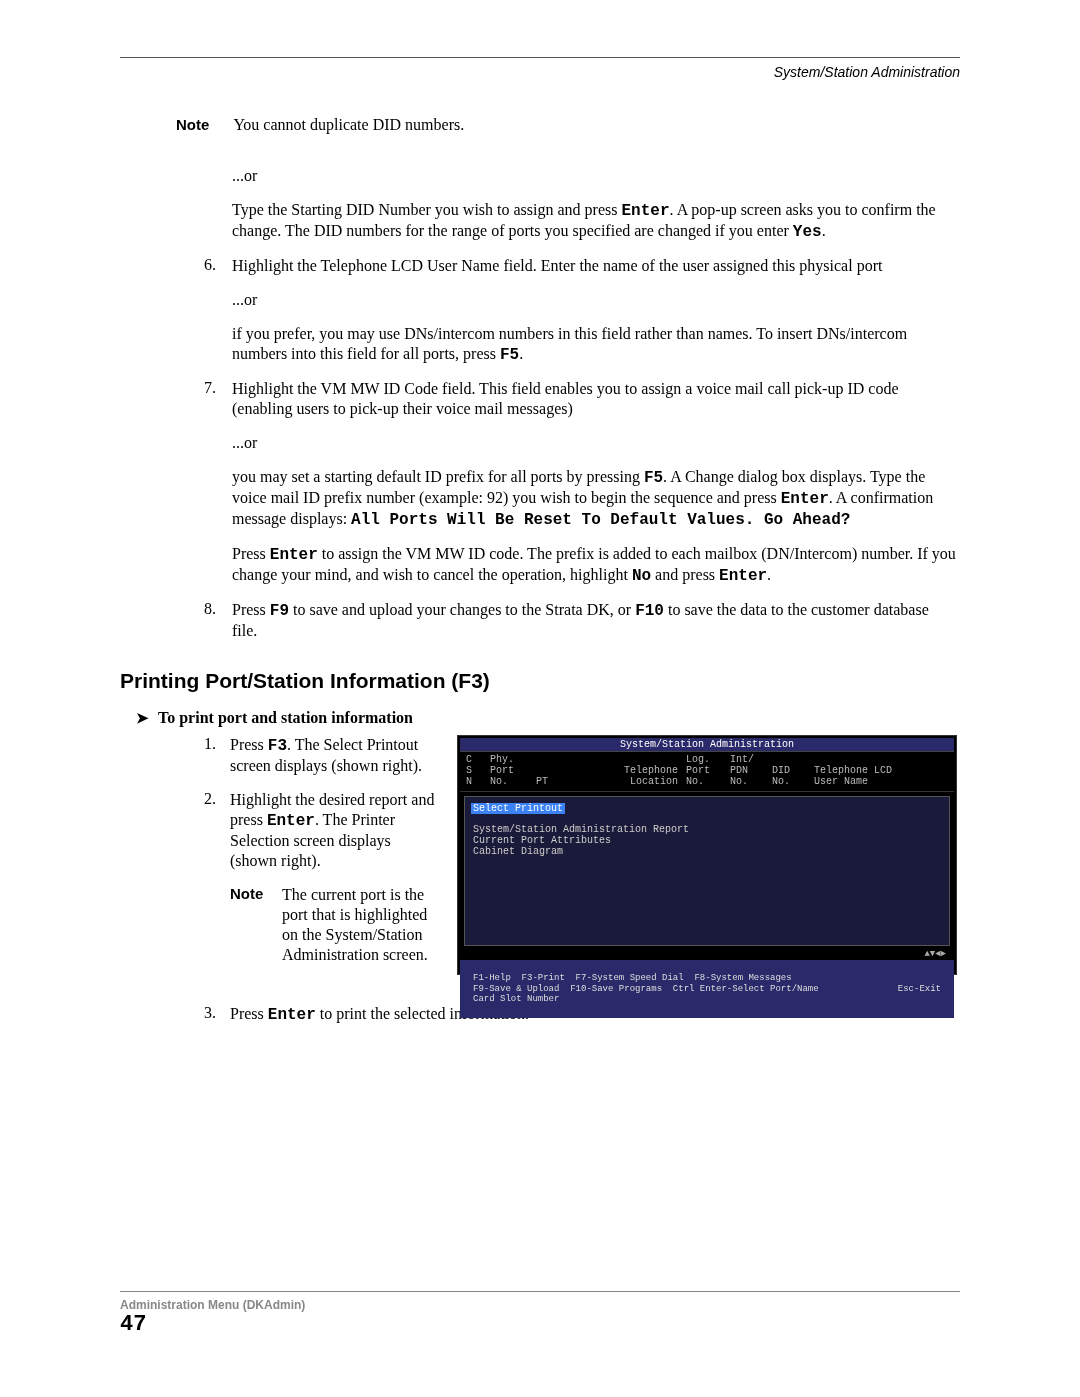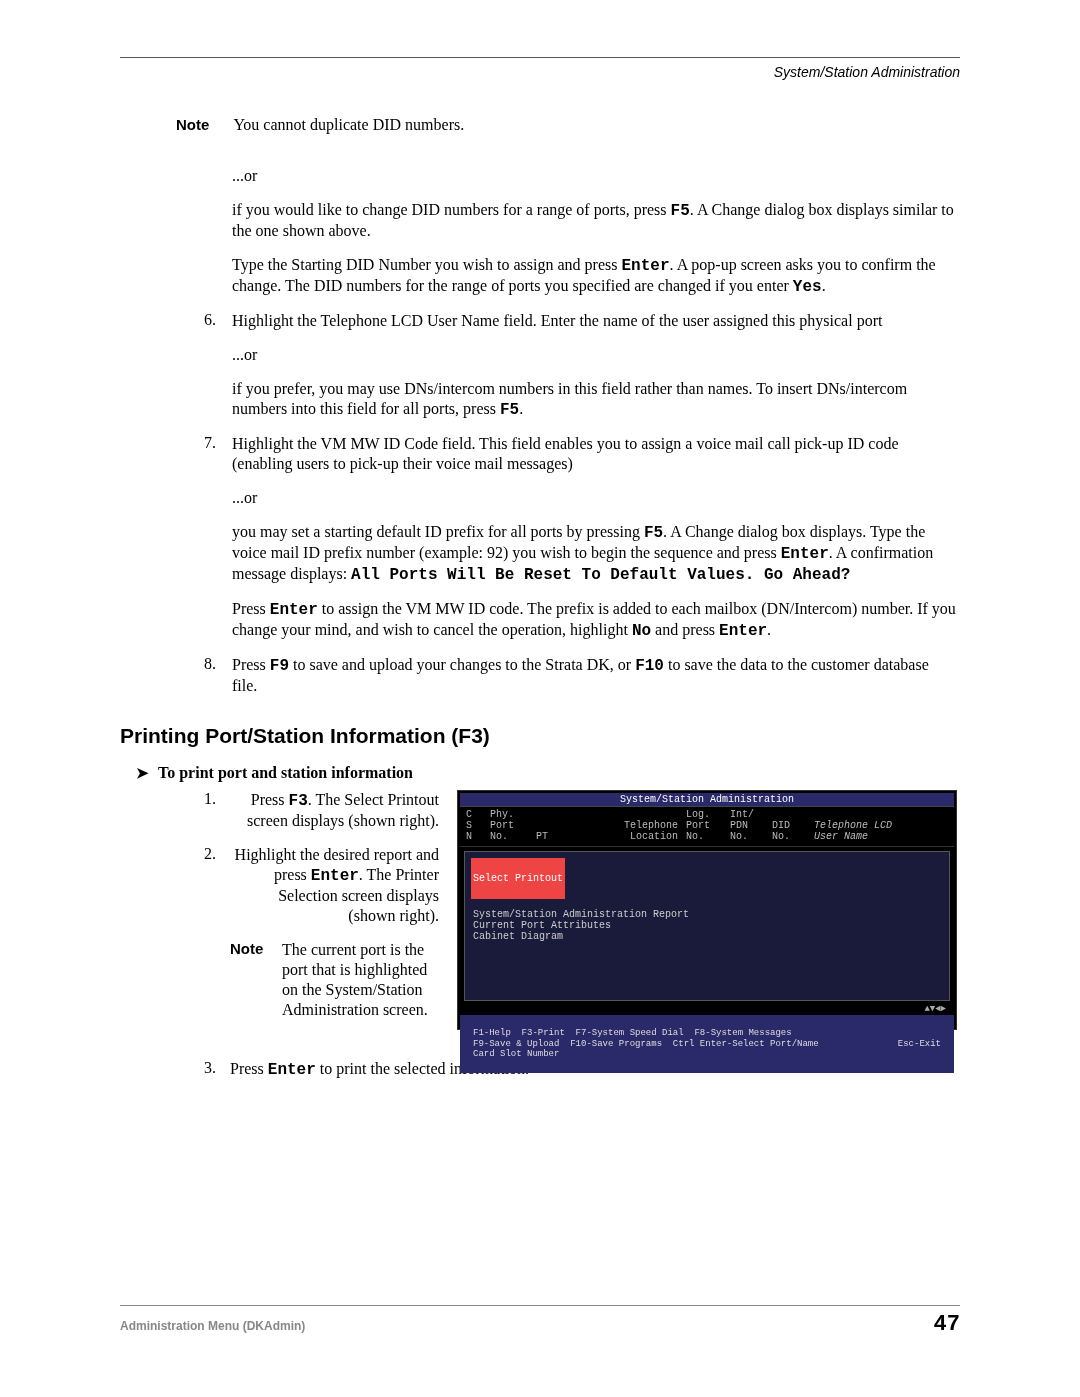--- a/index.html
+++ b/index.html
@@ -100,21 +100,20 @@
     display: flex;
     margin-bottom: 14px;
   }
   .left-col .list-num2 {
     width: 26px;
     flex: none;
   }
   .left-col .list-body2 {
     flex: 1;
     line-height: 1.25;
-    text-align: right;
   }
   .left-note {
     display: flex;
     margin-bottom: 14px;
   }
   .left-note .label {
     font-family: Arial, Helvetica, sans-serif;
     font-weight: bold;
     font-size: 15px;
     width: 52px;
@@ -159,24 +158,24 @@
   }
   .term-body {
     background: #1a1a3a;
     margin: 4px;
     padding: 6px;
     height: 150px;
     box-sizing: border-box;
     border: 1px solid #555;
   }
   .term-body .sel {
-    background: #ef4444;
+    background: #3b82f6;
     color: #fff;
     display: inline-block;
-    padding: 15px 2px;
+    padding: 0 2px;
     margin-bottom: 6px;
   }
   .term-body .opt {
     color: #ccc;
     padding-left: 2px;
   }
   .term-scroll-ind {
     text-align: right;
     color: #aaa;
     padding-right: 8px;
@@ -195,20 +194,21 @@
   }
   .foot-rule {
     border-top: 1px solid #888;
     margin-top: 40px;
   }
   .footer-row {
     display: flex;
     justify-content: space-between;
     align-items: baseline;
     padding-top: 6px;
+    flex-direction: column;
   }
   .footer-left {
     font-family: Arial, Helvetica, sans-serif;
     font-weight: bold;
     font-size: 12px;
     color: #888;
   }
   .footer-right {
     font-family: Liberation Mono, monospace;
     font-weight: bold;
@@ -222,23 +222,20 @@
   <div class="top-bar"></div>
   <div class="top-label">System/Station Administration</div>
 
   <div class="note-line">
     <span class="note-label">Note</span>
     <span>You cannot duplicate DID numbers.</span>
   </div>
 
   <div class="body-block">...or</div>
 
-  <div class="body-block">
-    <span>if you would like to change DID numbers for a range of ports, press </span><span class="kbd">F5</span><span>. A Change dialog box displays similar to the one shown above.</span>
-  </div>
 
   <div class="body-block">
     <span>Type the Starting DID Number you wish to assign and press </span><span class="kbd">Enter</span><span>. A pop-up screen asks you to confirm the change. The DID numbers for the range of ports you specified are changed if you enter </span><span class="kbd">Yes</span><span>.</span>
   </div>
 
   <div class="list-row">
     <div class="list-num">6.</div>
     <div class="list-body">Highlight the Telephone LCD User Name field. Enter the name of the user assigned this physical port</div>
   </div>
 
@@ -310,21 +307,21 @@
           <div style="width: 110px; padding-top: 11px; white-space: pre; text-align: right;">Telephone
 Location</div>
           <div style="width: 36px; white-space: pre;">Log.
 Port
 No.</div>
           <div style="width: 34px; white-space: pre;">Int/
 PDN
 No.</div>
           <div style="width: 34px; padding-top: 11px; white-space: pre;">DID
 No.</div>
-          <div style="flex: 1 1 0%; padding-top: 11px; white-space: pre; font-style: italic;">Telephone LCD
+          <div style="flex: 1 1 0%; padding-top: 11px; white-space: pre;">Telephone LCD
 User Name</div>
         </div>
         <div class="term-body">
           <div class="sel">Select Printout</div>
           <div style="height:4px"></div>
           <div class="opt">System/Station Administration Report</div>
           <div class="opt">Current Port Attributes</div>
           <div class="opt">Cabinet Diagram</div>
         </div>
         <div class="term-scroll-ind">▲▼◄►</div>

